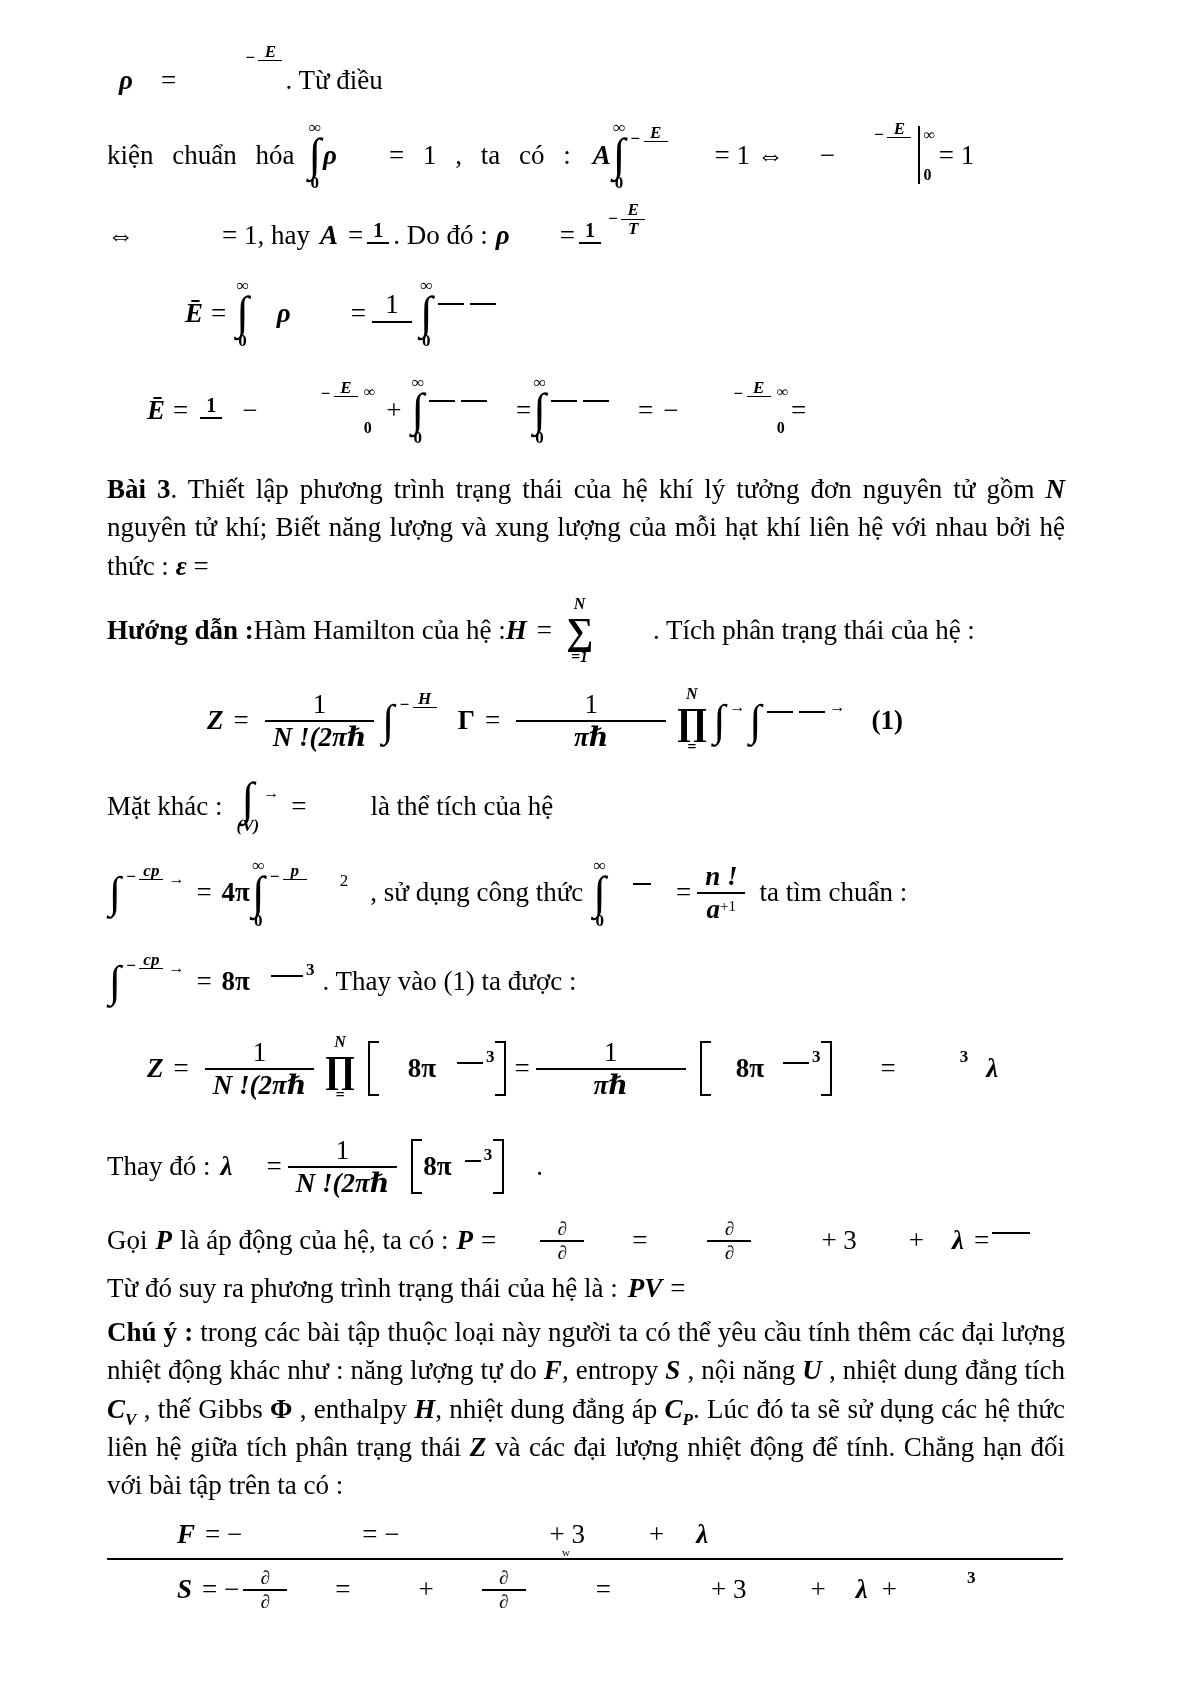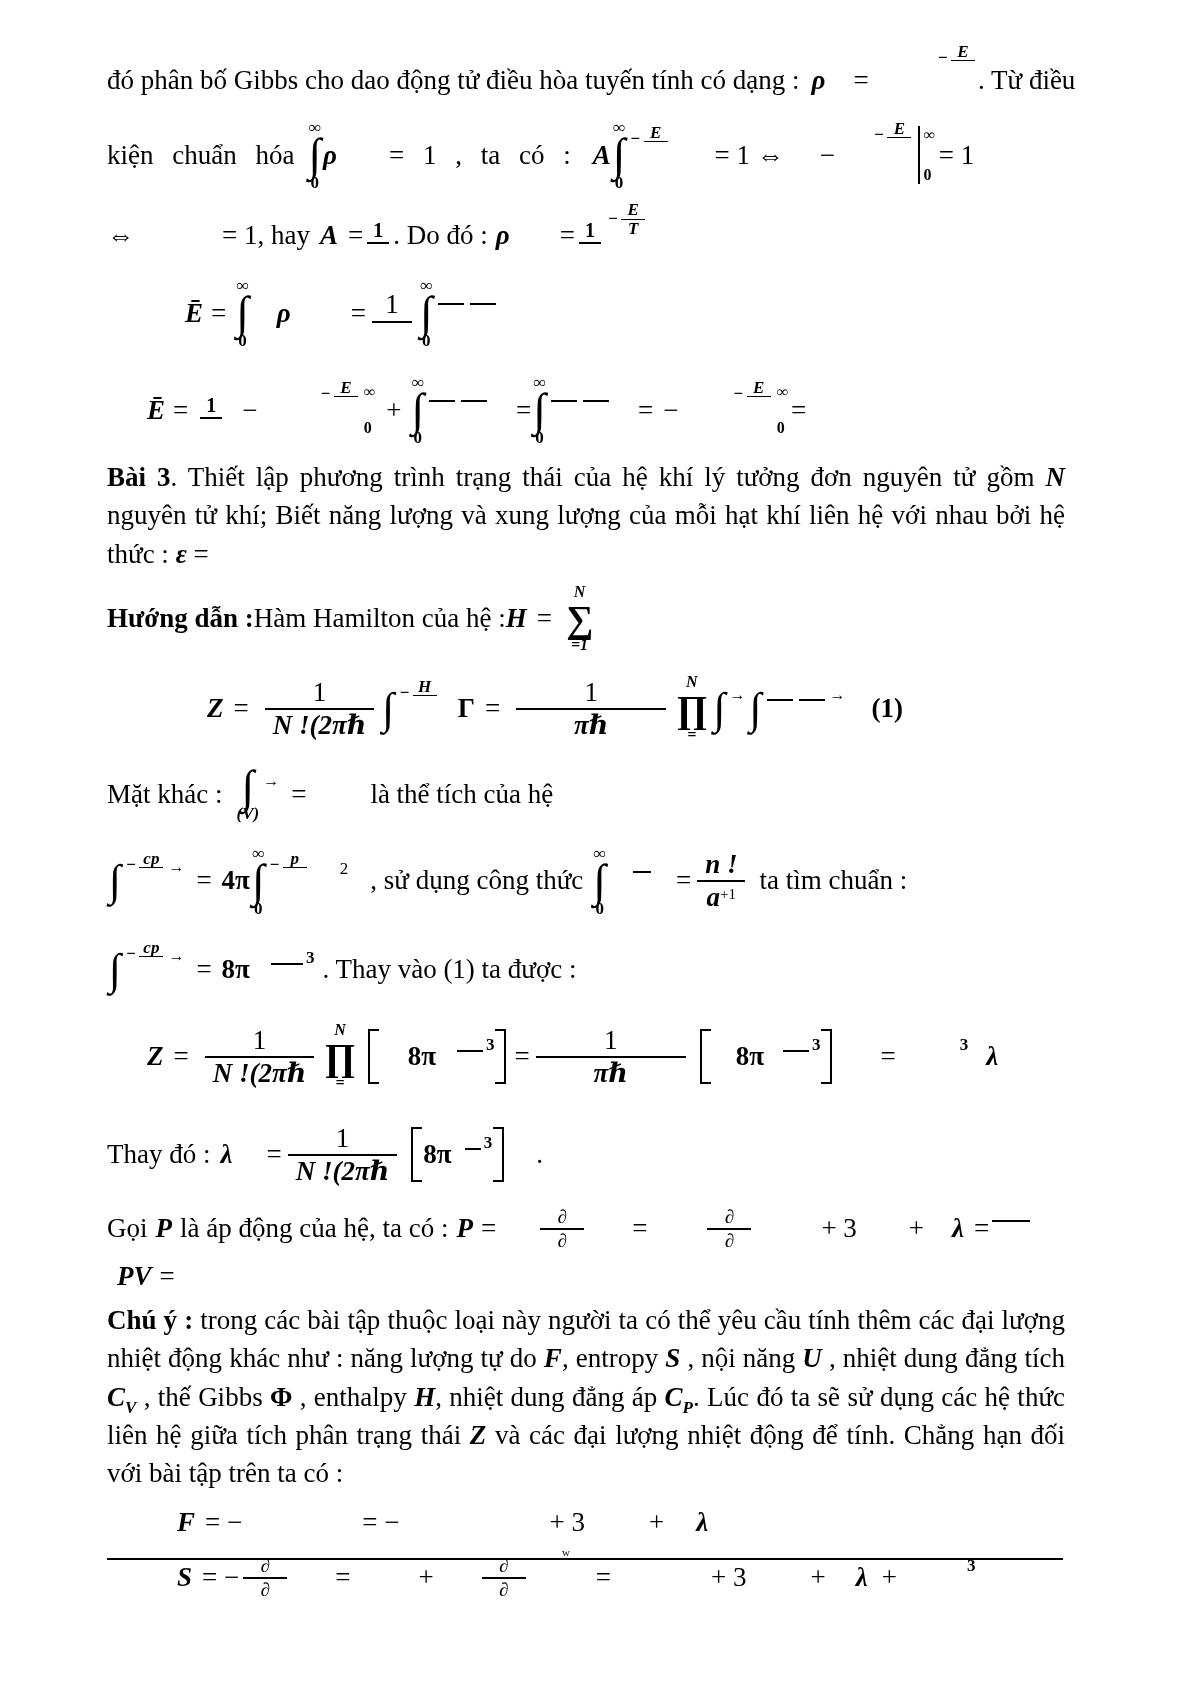--- a/index.html
+++ b/index.html
@@ -75,21 +75,20 @@
   .footer-rule { position: absolute; left: 107px; top: 1558px; width: 956px; border-top: 2.5px solid #000; }
   .footer-mark { position: absolute; left: 455px; top: -14px; font-size: 11px; }
 </style>
 </head>
 <body>
 
 <div class="page">
 <div class="content">
 
   <div class="row" style="height:48px;">
-    <span>đó phân bố Gibbs cho dao động tử điều hòa tuyến tính có dạng :</span>
     <span class="mi" style="margin-left:12px;">ρ</span>
     <span class="g" style="width:28px;"></span>
     <span>=</span>
     <span class="g" style="width:66px;"></span>
     <span class="sfracw" style="top:-22px;">
       <span>−</span>
       <span class="sfrac">
             <span class="num">E</span>
             <span class="bar"></span>
             <span class="den"></span>
@@ -254,35 +253,36 @@
             <span class="den"></span>
           </span>
     </span>
     <span class="limpair">
           <span>∞</span>
           <span>0</span>
         </span>
     <span>=</span>
   </div>
 
-  <div class="para" style="margin-top:4px;">
+  <div class="para" style="margin-top:16px;">
     <span class="b">Bài 3</span><span>.  Thiết lập phương trình trạng thái của hệ khí lý tưởng đơn nguyên tử gồm </span><span class="mi">N</span><span> nguyên tử khí; Biết năng lượng và xung lượng của mỗi hạt khí liên hệ với nhau bởi hệ thức : </span><span class="mi">ε</span> <span>=</span>
   </div>
 
   <div class="row" style="height:80px; margin-top:6px;">
     <span class="b">Hướng dẫn :</span>
     <span> Hàm Hamilton của hệ : </span>
     <span class="mi">H</span>
     <span style="margin:0 10px;">=</span>
     <span class="oplim">
       <span class="lim">N</span>
       <span class="osign">∑</span>
       <span class="lim">=1</span>
     </span>
     <span class="g" style="width:56px;"></span>
+    <span>. Tích phân trạng thái của hệ :</span>
   </div>
 
   <div class="row" style="height:96px; margin-top:2px; margin-left:100px;">
     <span class="mi">Z</span>
     <span style="margin:0 10px;">=</span>
     <span class="frac">
       <span class="fnum">1</span>
       <span class="fbar"></span>
       <span class="fden mi">N !(2πℏ</span>
     </span>
@@ -484,20 +484,21 @@
     <span>+ 3</span>
     <span class="g" style="width:52px;"></span>
     <span>+</span>
     <span class="g" style="width:28px;"></span>
     <span class="mi">λ</span>
     <span style="margin-left:10px;">=</span>
     <span class="dash" style="width:38px; top:-8px;"></span>
   </div>
 
   <div class="row" style="height:40px; margin-top:2px;">
+    <span>Từ đó suy ra phương trình trạng thái của hệ là :</span>
     <span class="mi" style="margin-left:10px;">PV</span>
     <span style="margin-left:8px;">=</span>
   </div>
 
   <div class="para" style="margin-top:4px;">
     <span class="b">Chú ý :</span><span> trong các bài tập thuộc loại này người ta có thể yêu cầu tính thêm các đại lượng nhiệt động khác như : năng lượng tự do </span><span class="mi">F</span><span>, entropy </span><span class="mi">S</span><span> , nội năng </span><span class="mi">U</span><span> , nhiệt dung đẳng tích </span><span class="mi"><span>C</span><span class="dsup" style="top:7px;font-size:17px;">V</span></span><span> , thế Gibbs </span><span class="b">Φ</span><span> , enthalpy </span><span class="mi">H</span><span>, nhiệt dung đẳng áp </span><span class="mi"><span>C</span><span class="dsup" style="top:7px;font-size:17px;">P</span></span><span>. Lúc đó ta sẽ sử dụng các hệ thức liên hệ giữa tích phân trạng thái </span><span class="mi">Z</span><span>  và các đại lượng nhiệt động để tính. Chẳng hạn đối với bài tập trên ta có :</span>
   </div>
 
   <div class="row" style="height:44px; margin-top:8px; margin-left:70px;">
     <span class="mi">F</span>

